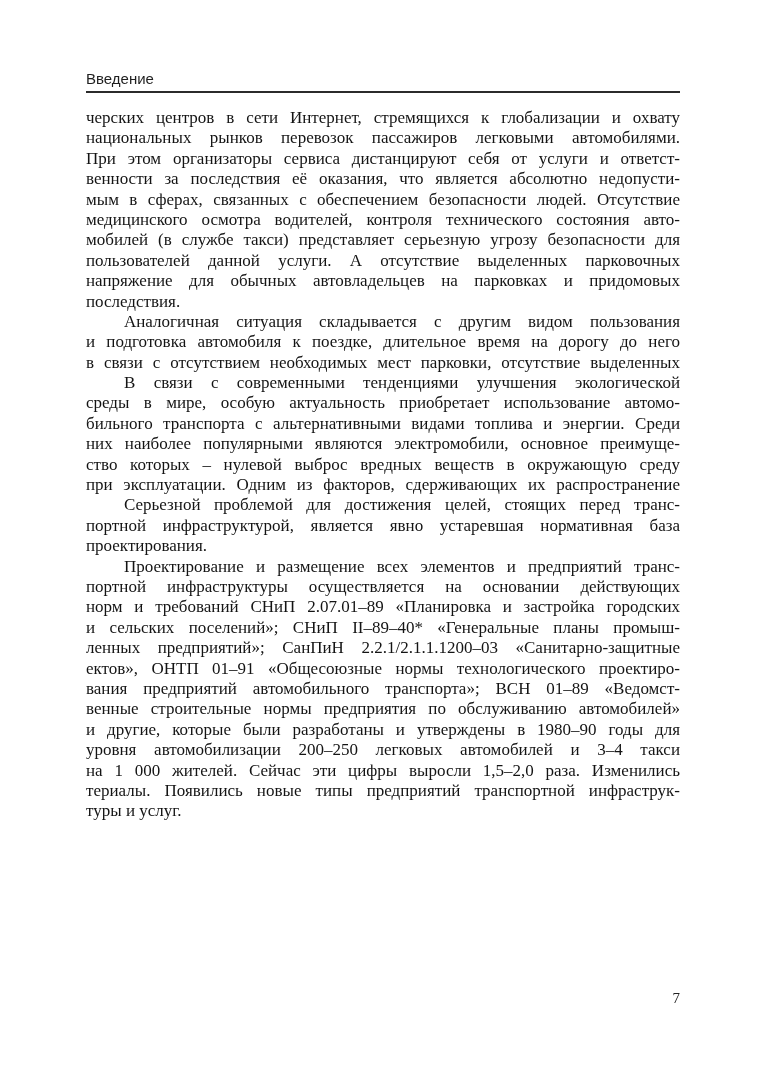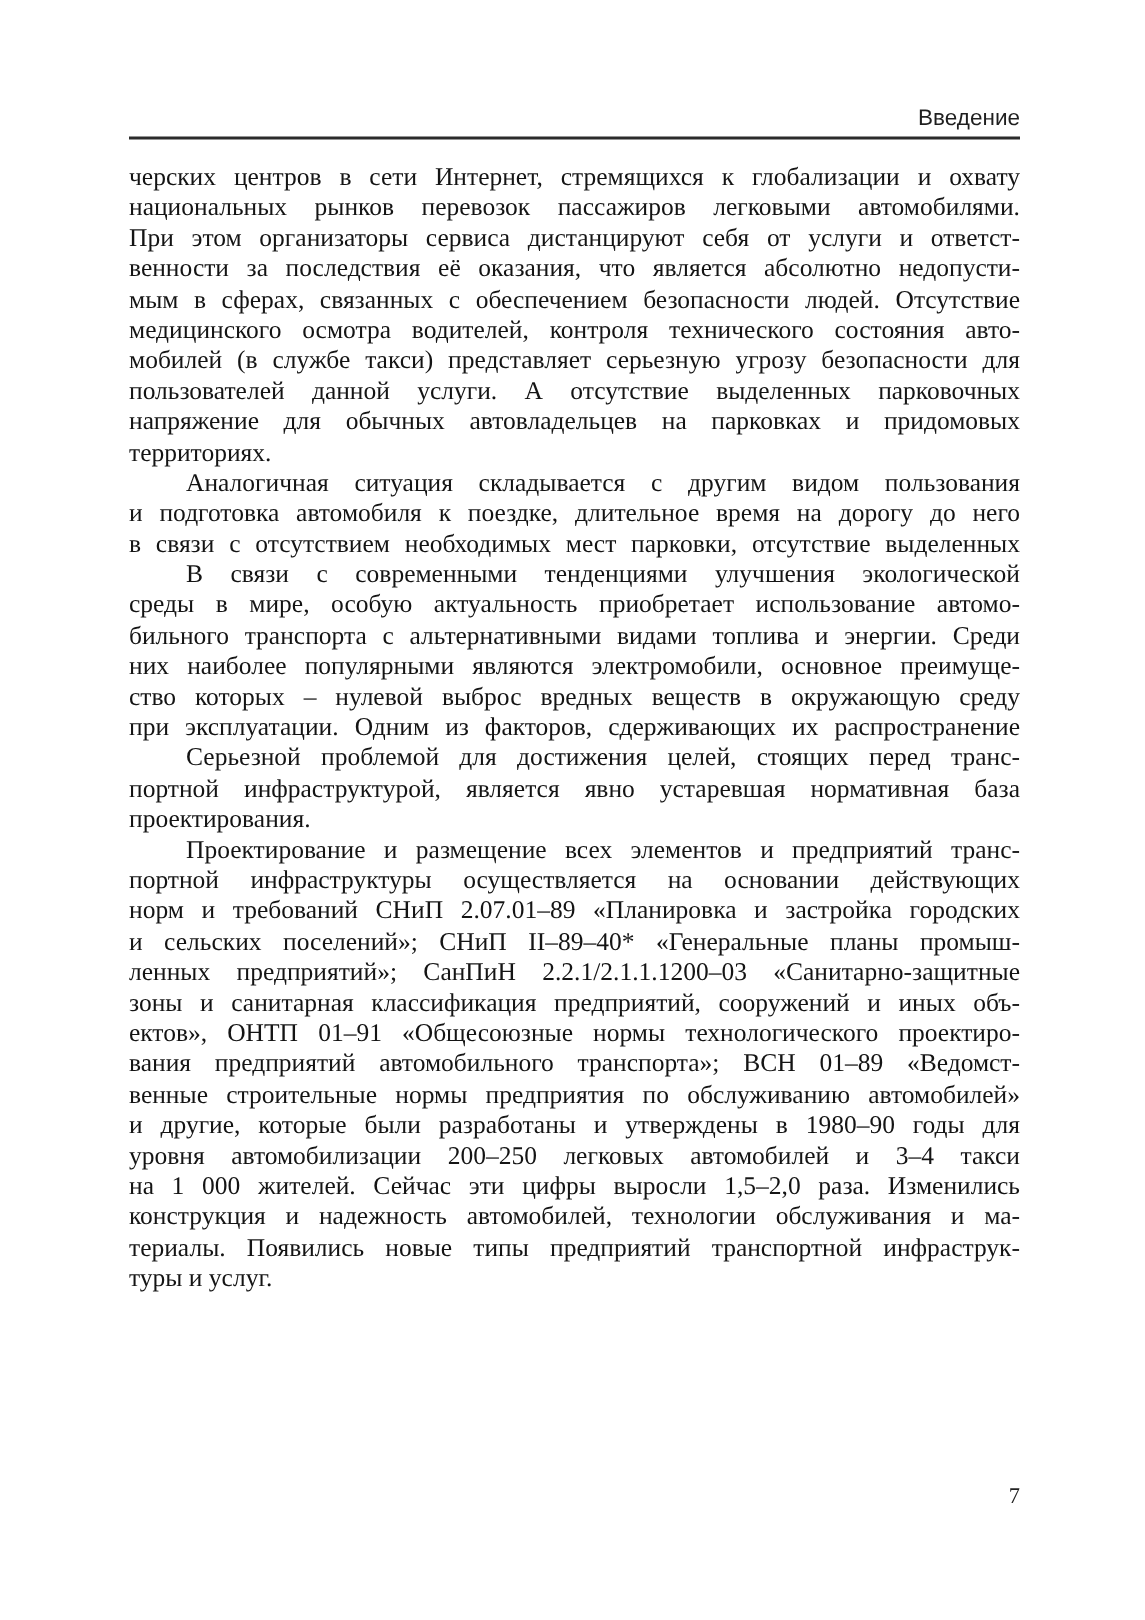--- a/index.html
+++ b/index.html
@@ -19,21 +19,21 @@
   .column {
     position: absolute;
     left: 86px;
     width: 594px;
   }
   .running-head {
     top: 70px;
     font-family: "Liberation Sans", "DejaVu Sans", sans-serif;
     font-size: 15px;
     line-height: 17px;
-    text-align: right;
+    text-align: left;
     color: #1f1f1f;
   }
   .header-rule {
     top: 91px;
     height: 0;
     border: none;
     border-top: 2px solid #2b2b2b;
     margin: 0;
   }
   .body-text {
@@ -75,21 +75,21 @@
       <div class="paragraph">
         <div class="line">черских центров в сети Интернет, стремящихся к глобализации и охвату</div>
         <div class="line">национальных рынков перевозок пассажиров легковыми автомобилями.</div>
         <div class="line">При этом организаторы сервиса дистанцируют себя от услуги и ответст-</div>
         <div class="line">венности за последствия её оказания, что является абсолютно недопусти-</div>
         <div class="line">мым в сферах, связанных с обеспечением безопасности людей. Отсутствие</div>
         <div class="line">медицинского осмотра водителей, контроля технического состояния авто-</div>
         <div class="line">мобилей (в службе такси) представляет серьезную угрозу безопасности для</div>
         <div class="line">пользователей данной услуги. А отсутствие выделенных парковочных</div>
         <div class="line">напряжение для обычных автовладельцев на парковках и придомовых</div>
-        <div class="line last">территориях.</div>
+        <div class="line last">последствия.</div>
       </div>
       <div class="paragraph">
         <div class="line indent">Аналогичная ситуация складывается с другим видом пользования</div>
         <div class="line">и подготовка автомобиля к поездке, длительное время на дорогу до него</div>
         <div class="line">в связи с отсутствием необходимых мест парковки, отсутствие выделенных</div>
       </div>
       <div class="paragraph">
         <div class="line indent">В связи с современными тенденциями улучшения экологической</div>
         <div class="line">среды в мире, особую актуальность приобретает использование автомо-</div>
         <div class="line">бильного транспорта с альтернативными видами топлива и энергии. Среди</div>
@@ -101,26 +101,24 @@
         <div class="line indent">Серьезной проблемой для достижения целей, стоящих перед транс-</div>
         <div class="line">портной инфраструктурой, является явно устаревшая нормативная база</div>
         <div class="line last">проектирования.</div>
       </div>
       <div class="paragraph">
         <div class="line indent">Проектирование и размещение всех элементов и предприятий транс-</div>
         <div class="line">портной инфраструктуры осуществляется на основании действующих</div>
         <div class="line">норм и требований СНиП 2.07.01–89 «Планировка и застройка городских</div>
         <div class="line">и сельских поселений»; СНиП II–89–40* «Генеральные планы промыш-</div>
         <div class="line">ленных предприятий»; СанПиН 2.2.1/2.1.1.1200–03 «Санитарно-защитные</div>
-        <div class="line">зоны и санитарная классификация предприятий, сооружений и иных объ-</div>
         <div class="line">ектов», ОНТП 01–91 «Общесоюзные нормы технологического проектиро-</div>
         <div class="line">вания предприятий автомобильного транспорта»; ВСН 01–89 «Ведомст-</div>
         <div class="line">венные строительные нормы предприятия по обслуживанию автомобилей»</div>
         <div class="line">и другие, которые были разработаны и утверждены в 1980–90 годы для</div>
         <div class="line">уровня автомобилизации 200–250 легковых автомобилей и 3–4 такси</div>
         <div class="line">на 1 000 жителей. Сейчас эти цифры выросли 1,5–2,0 раза. Изменились</div>
-        <div class="line">конструкция и надежность автомобилей, технологии обслуживания и ма-</div>
         <div class="line">териалы. Появились новые типы предприятий транспортной инфраструк-</div>
         <div class="line last">туры и услуг.</div>
       </div>
     </div>
   <div class="column page-number">7</div>
 </div>
 
 </body></html>

